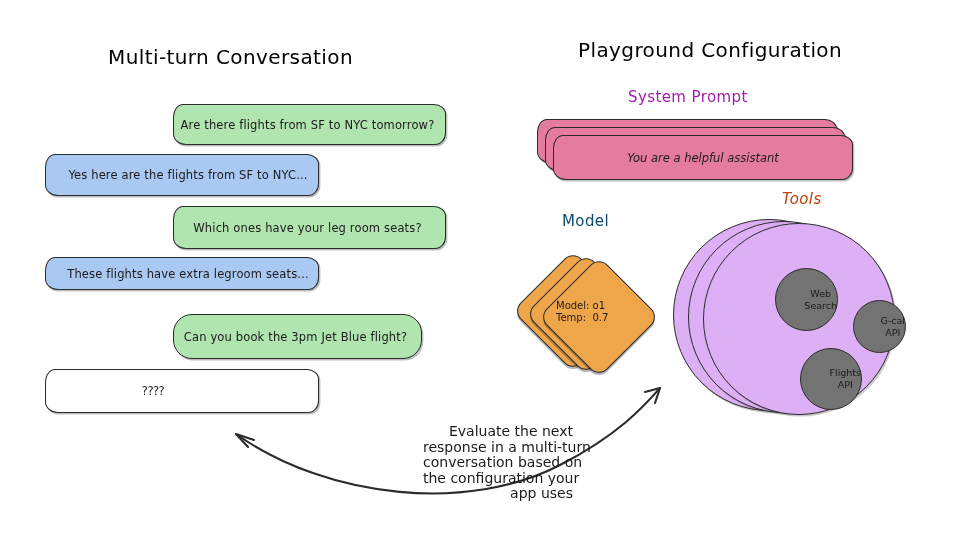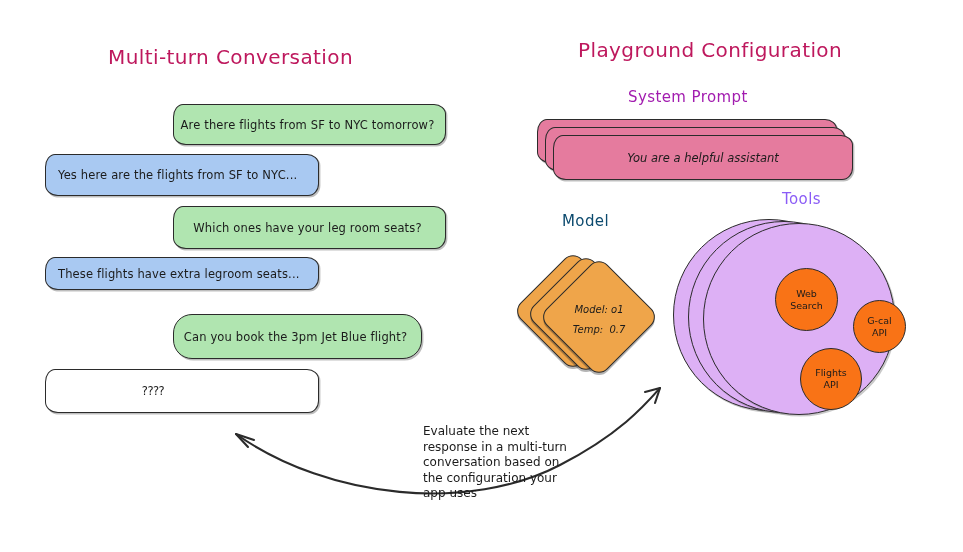--- a/index.html
+++ b/index.html
@@ -17,39 +17,39 @@
     position:absolute;
     box-sizing:border-box;
     border:1.6px solid #2b2b2b;
     border-radius:10px 12px 11px 13px / 13px 10px 12px 11px;
     box-shadow:1.4px 1.6px 0 rgba(40,40,40,.30);
   }
 
   .title{
     position:absolute;
     font-size:20px;
-    color:#be185d;
+    color:#000000;
     letter-spacing:.4px;
     white-space:nowrap;
     font-family:"DejaVu Sans", sans-serif;
   }
 
   
   .bubble{
     display:flex;
     align-items:center;
     font-size:11.5px;
     color:#1b1b1b;
     letter-spacing:.15px;
   }
   .bubble span{display:block;width:100%;}
   .bubble.user{background:#b0e5b0;}
   .bubble.user span{text-align:center;padding-right:4px;}
   .bubble.assistant{background:#a9c9f2;}
-  .bubble.assistant span{text-align:left;padding-left:12px;}
+  .bubble.assistant span{text-align:center;padding-left:12px;}
   .bubble.pending{background:#ffffff;}
   .bubble.pending span{text-align:center;padding-right:58px;letter-spacing:-.5px;}
 
   
   .sp{background:#e57b9e;font-style:italic;}
   .sp-text{
     display:flex;align-items:center;justify-content:center;
     font-size:11.5px;color:#1b1b1b;
   }
 
@@ -59,50 +59,49 @@
     box-sizing:border-box;
     width:86px;height:86px;
     background:#efa54a;
     border:1.7px solid #2b2b2b;
     border-radius:12px;
     transform:rotate(45deg);
     box-shadow:1.5px 1.5px 0 rgba(40,40,40,.35);
   }
   .diamond-label{
     position:absolute;
-    text-align:center;
+    text-align:left;
     font-size:10px;
-    line-height:20px;
+    line-height:12px;
     color:#1b1b1b;
     white-space:pre;
-    font-style:italic;
   }
 
   
   .circle{
     position:absolute;
     box-sizing:border-box;
     border:1.7px solid #2b2b2b;
     border-radius:50%;
     background:#ddb0f5;
   }
   .tool-circle{
-    background:#f97316;
-    display:flex;align-items:center;justify-content:center;
+    background:#737373;
+    display:flex;align-items:center;justify-content:flex-end;
     text-align:center;
     font-size:9.5px;
     line-height:12px;
     color:#1b1b1b;
     white-space:pre;
   }
 
   .caption{
     position:absolute;
-    text-align:left;
-    font-size:12px;
+    text-align:right;
+    font-size:14px;
     line-height:15.5px;
     color:#1b1b1b;
   }
 
   svg.arrow{position:absolute;left:0;top:0;width:963px;height:552px;overflow:visible;pointer-events:none;}
 </style>
 </head>
 <body>
 
 <div class="canvas">
@@ -136,21 +135,21 @@
   <div class="title" style="left:578px;top:38px;">Playground Configuration</div>
 
   <div class="title" style="left:628px;top:88px;font-size:15px;color:#a21caf;">System Prompt</div>
 
   <div class="hd sp" style="left:537px;top:119px;width:300px;height:44px;"></div>
   <div class="hd sp" style="left:545px;top:127px;width:300px;height:44px;"></div>
   <div class="hd sp sp-text" style="left:553px;top:135px;width:300px;height:45px;">
     <span>You are a helpful assistant</span>
   </div>
 
-  <div class="title" style="left:782px;top:190px;font-size:15px;color:#8b5cf6;">Tools</div>
+  <div class="title" style="left:782px;top:190px;font-size:15px;color:#c2410c;font-style:italic;">Tools</div>
 
   <div class="circle" style="left:673px;top:219px;width:192px;height:192px;box-shadow:1.4px 1.6px 0 rgba(40,40,40,.25);"></div>
   <div class="circle" style="left:688px;top:221px;width:192px;height:192px;box-shadow:1.4px 1.6px 0 rgba(40,40,40,.25);"></div>
   <div class="circle" style="left:703px;top:223px;width:192px;height:192px;box-shadow:1.4px 1.6px 0 rgba(40,40,40,.25);"></div>
 
   <div class="circle tool-circle" style="left:775px;top:268px;width:63px;height:63px;">
     <span>Web
 Search</span>
   </div>
   <div class="circle tool-circle" style="left:853px;top:300px;width:53px;height:53px;">

